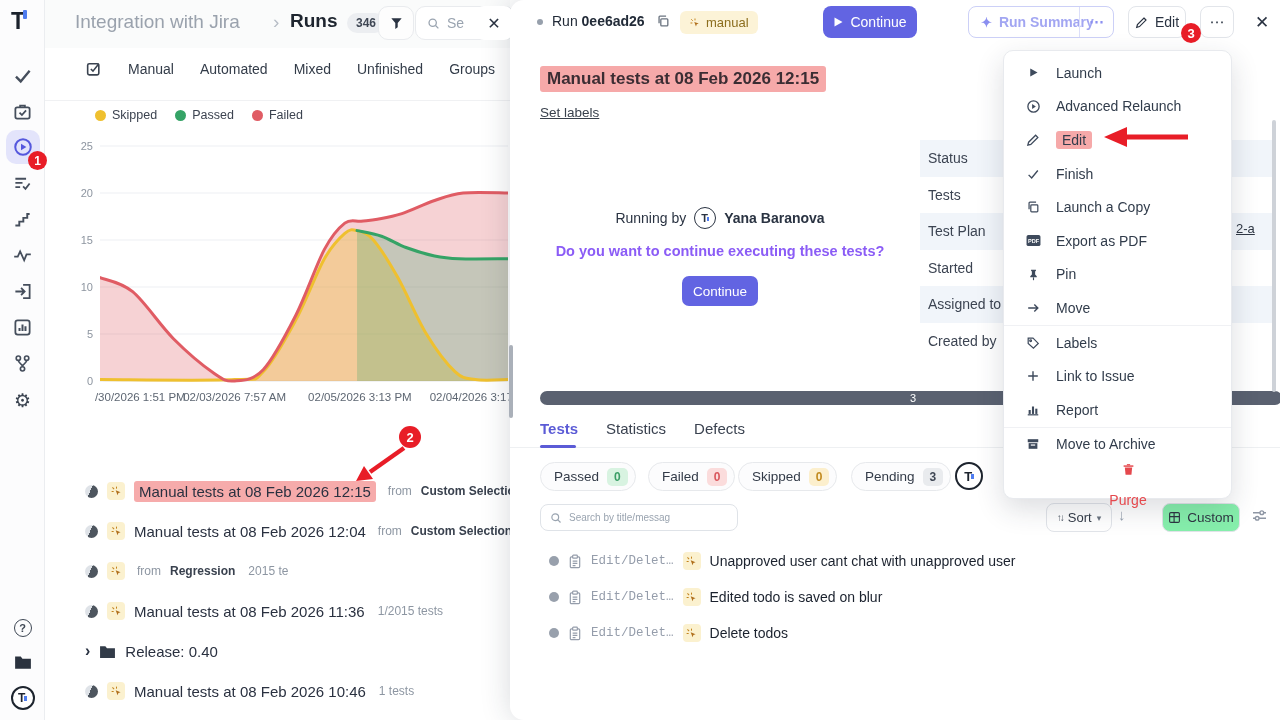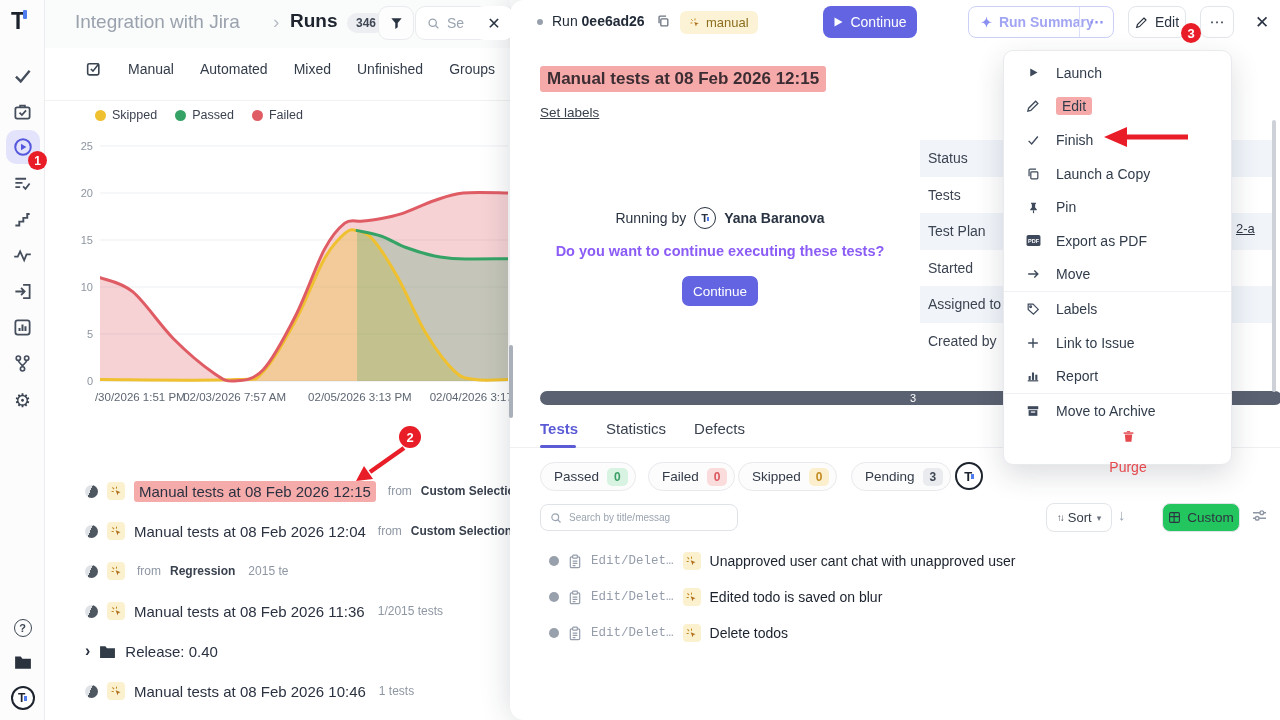--- a/index.html
+++ b/index.html
@@ -101,21 +101,21 @@
   .d-tavatar { position:absolute; left:445px; top:462px; width:28px; height:28px; border:2px solid #1d242e; border-radius:50%; background:#fff; display:flex; align-items:center; justify-content:center; font-size:13px; font-weight:800; color:#1d242e; }
   .d-tavatar i { display:inline-block; width:2.5px; height:5px; background:#4f7df0; margin-left:-1px; vertical-align:top; margin-top:1px; }
 
   .d-search { position:absolute; left:30px; top:504px; width:198px; height:27px; border:1px solid #dfe3e8; border-radius:8px; display:flex; align-items:center; gap:7px; padding-left:9px; background:#fff; }
   .d-search input { border:none; outline:none; width:160px; font-size:10px; color:#14532d; background:transparent; font-family:"Liberation Sans",sans-serif; }
   .d-search input::placeholder, .lp-search input::placeholder { color:#9aa4b0; }
   .sort-btn { position:absolute; left:536px; top:503px; width:66px; height:29px; border:1px solid #e1e4e9; border-radius:8px; display:flex; align-items:center; justify-content:center; gap:5px; font-size:13px; color:#333b48; background:#fff; }
   .sortarrows { font-size:10px; color:#4a5462; letter-spacing:-2px; }
   .caret { font-size:9px; color:#6b7480; }
   .down-btn { position:absolute; left:608px; top:506px; font-size:15px; color:#9aa4b2; }
-  .custom-btn { position:absolute; left:652px; top:503px; width:78px; height:29px; border:1px solid #e1e4e9; border-radius:8px; display:flex; align-items:center; justify-content:center; gap:6px; font-size:13.5px; color:#2e3542; background:#22c55e; }
+  .custom-btn { position:absolute; left:652px; top:503px; width:78px; height:29px; border:1px solid #e1e4e9; border-radius:8px; display:flex; align-items:center; justify-content:center; gap:6px; font-size:13.5px; color:#2e3542; background:#86efac; }
   .sliders-ico { position:absolute; left:742px; top:508px; color:#8e96a4; }
 
   .t-row { position:absolute; left:39px; height:26px; display:flex; align-items:center; gap:9px; white-space:nowrap; }
   .t-dot { width:10px; height:10px; border-radius:50%; background:#98a0ac; flex:0 0 auto; }
   .t-suite { font-family:"Liberation Mono","DejaVu Sans Mono",monospace; font-size:12.5px; color:#959dab; }
   .t-title { font-size:14px; color:#1b222e; }
   .d-scroll-thumb { position:absolute; left:762px; top:120px; width:4px; height:272px; background:#ced2d8; border-radius:2px; }
 
   
   .float-close { position:absolute; left:476px; top:6px; width:36px; height:34px; background:#fff; border-radius:8px; display:flex; align-items:center; justify-content:center; font-size:16px; color:#2a3342; z-index:12; }
@@ -571,20 +571,29 @@
     <div class="menu-item">
         <span class="m-ic">
           <svg width="13" height="13" viewBox="0 0 16 16">
             <path d="M4 3l9 5-9 5z" fill="#3e4a5c"></path>
           </svg>
         </span>
         <span>Launch</span>
       </div>
     <div class="menu-item">
         <span class="m-ic">
+          <svg width="15" height="15" viewBox="0 0 16 16">
+            <circle cx="8" cy="8" r="6" fill="none" stroke="#3e4a5c" stroke-width="1.4"></circle>
+            <path d="M6.5 5.3l4 2.7-4 2.7z" fill="#3e4a5c"></path>
+          </svg>
+        </span>
+        <span>Advanced Relaunch</span>
+      </div>
+    <div class="menu-item">
+        <span class="m-ic">
           <svg width="14" height="14" viewBox="0 0 16 16" fill="none" stroke="#3e4a5c" stroke-width="1.5">
             <path d="M11 2.5l2.5 2.5-8 8-3.4.9.9-3.4z"></path>
           </svg>
         </span>
         <span class="m-hl">Edit</span>
       </div>
     <div class="menu-item">
         <span class="m-ic">
           <svg width="14" height="14" viewBox="0 0 16 16">
             <path d="M3 9l3.5 3.5L13.5 4" fill="none" stroke="#3e4a5c" stroke-width="1.6"></path>
@@ -596,35 +605,35 @@
         <span class="m-ic">
           <svg width="14" height="14" viewBox="0 0 16 16" fill="none" stroke="#3e4a5c" stroke-width="1.4">
             <rect x="5.5" y="5.5" width="8" height="8" rx="1"></rect>
             <path d="M3.5 10.5v-7a1 1 0 011-1h7"></path>
           </svg>
         </span>
         <span>Launch a Copy</span>
       </div>
     <div class="menu-item">
         <span class="m-ic">
-          <svg width="13" height="13" viewBox="0 0 16 16">
-            <path d="M5 2h6v1.5l-1 .8V8l2 2v1.5H4V10l2-2V4.3l-1-.8z" fill="#3e4a5c"></path>
-            <path d="M8 11.5V15" stroke="#3e4a5c" stroke-width="1.4"></path>
-          </svg>
-        </span>
-        <span>Pin</span>
-      </div>
-    <div class="menu-item">
-        <span class="m-ic">
           <svg width="15" height="13" viewBox="0 0 16 14">
             <rect x="0.5" y="1" width="15" height="12" rx="2" fill="#3e4a5c"></rect>
             <text x="8" y="10" font-size="6" font-weight="bold" fill="#fff" text-anchor="middle" font-family="Liberation Sans,sans-serif">PDF</text>
           </svg>
         </span>
         <span>Export as PDF</span>
+      </div>
+    <div class="menu-item">
+        <span class="m-ic">
+          <svg width="13" height="13" viewBox="0 0 16 16">
+            <path d="M5 2h6v1.5l-1 .8V8l2 2v1.5H4V10l2-2V4.3l-1-.8z" fill="#3e4a5c"></path>
+            <path d="M8 11.5V15" stroke="#3e4a5c" stroke-width="1.4"></path>
+          </svg>
+        </span>
+        <span>Pin</span>
       </div>
     <div class="menu-item">
         <span class="m-ic">
           <svg width="14" height="14" viewBox="0 0 16 16" fill="none" stroke="#3e4a5c" stroke-width="1.6">
             <path d="M2.5 8h11M9.5 4l4 4-4 4"></path>
           </svg>
         </span>
         <span>Move</span>
       </div>
     <div class="menu-sep"></div>

